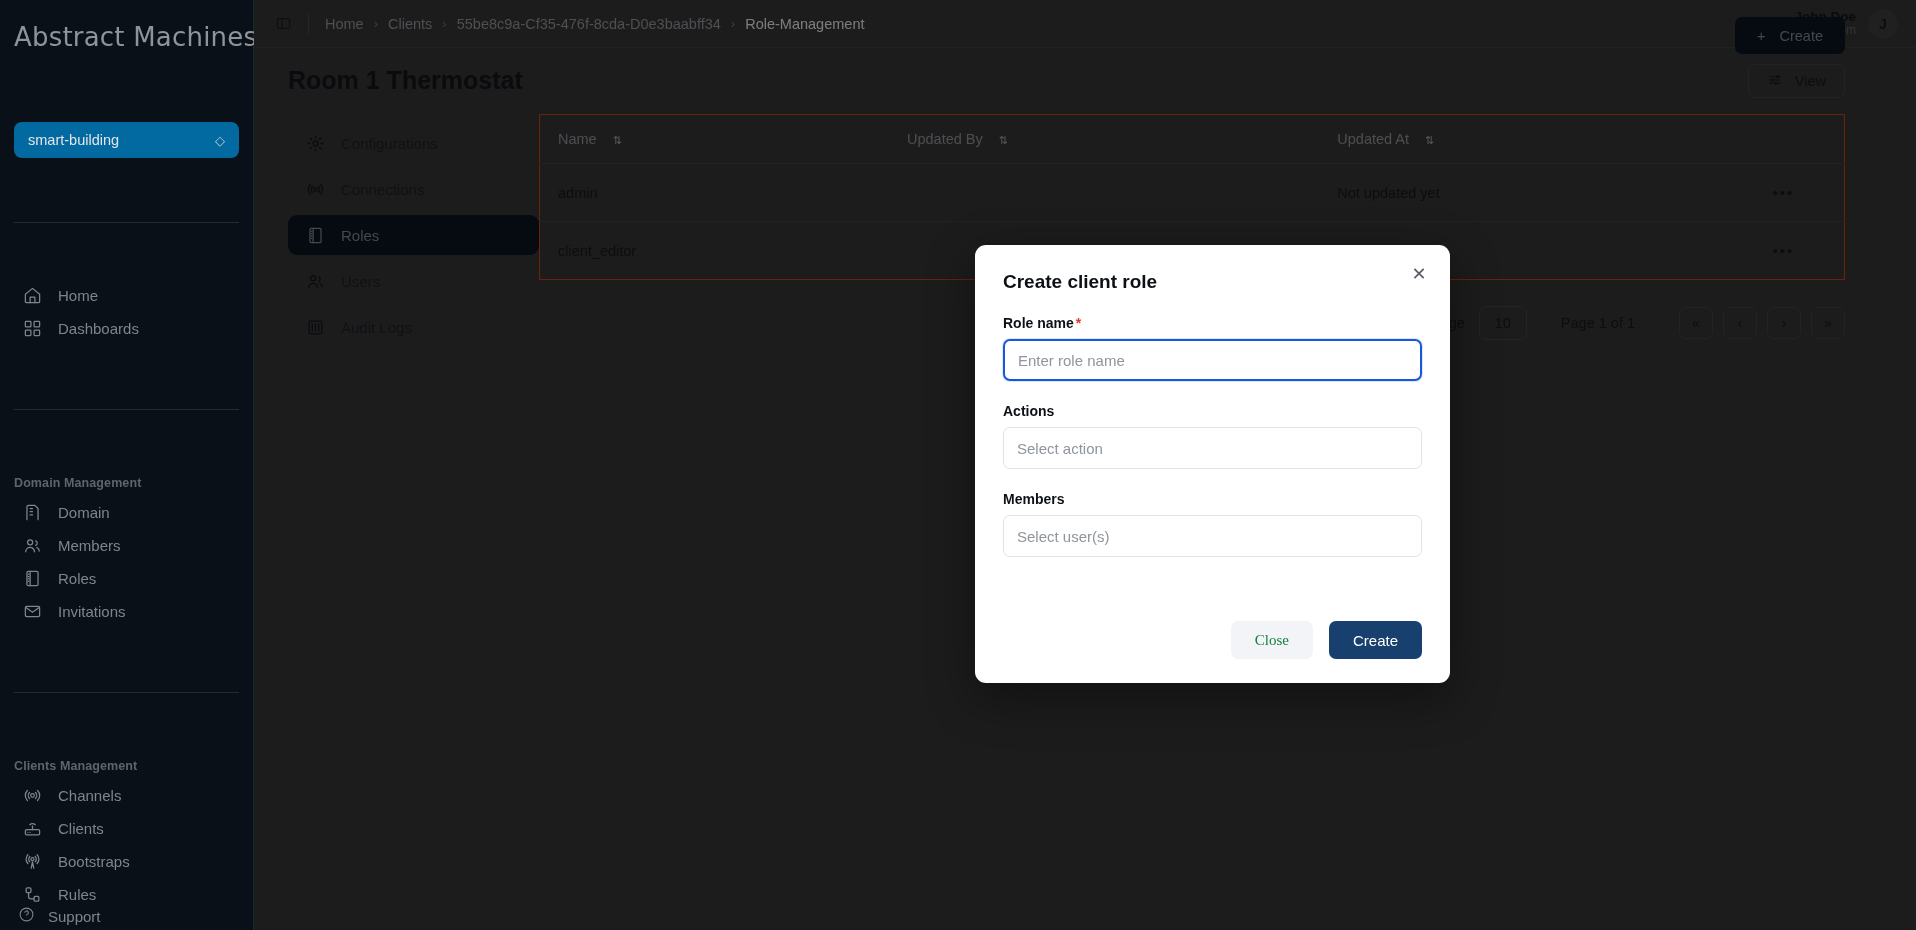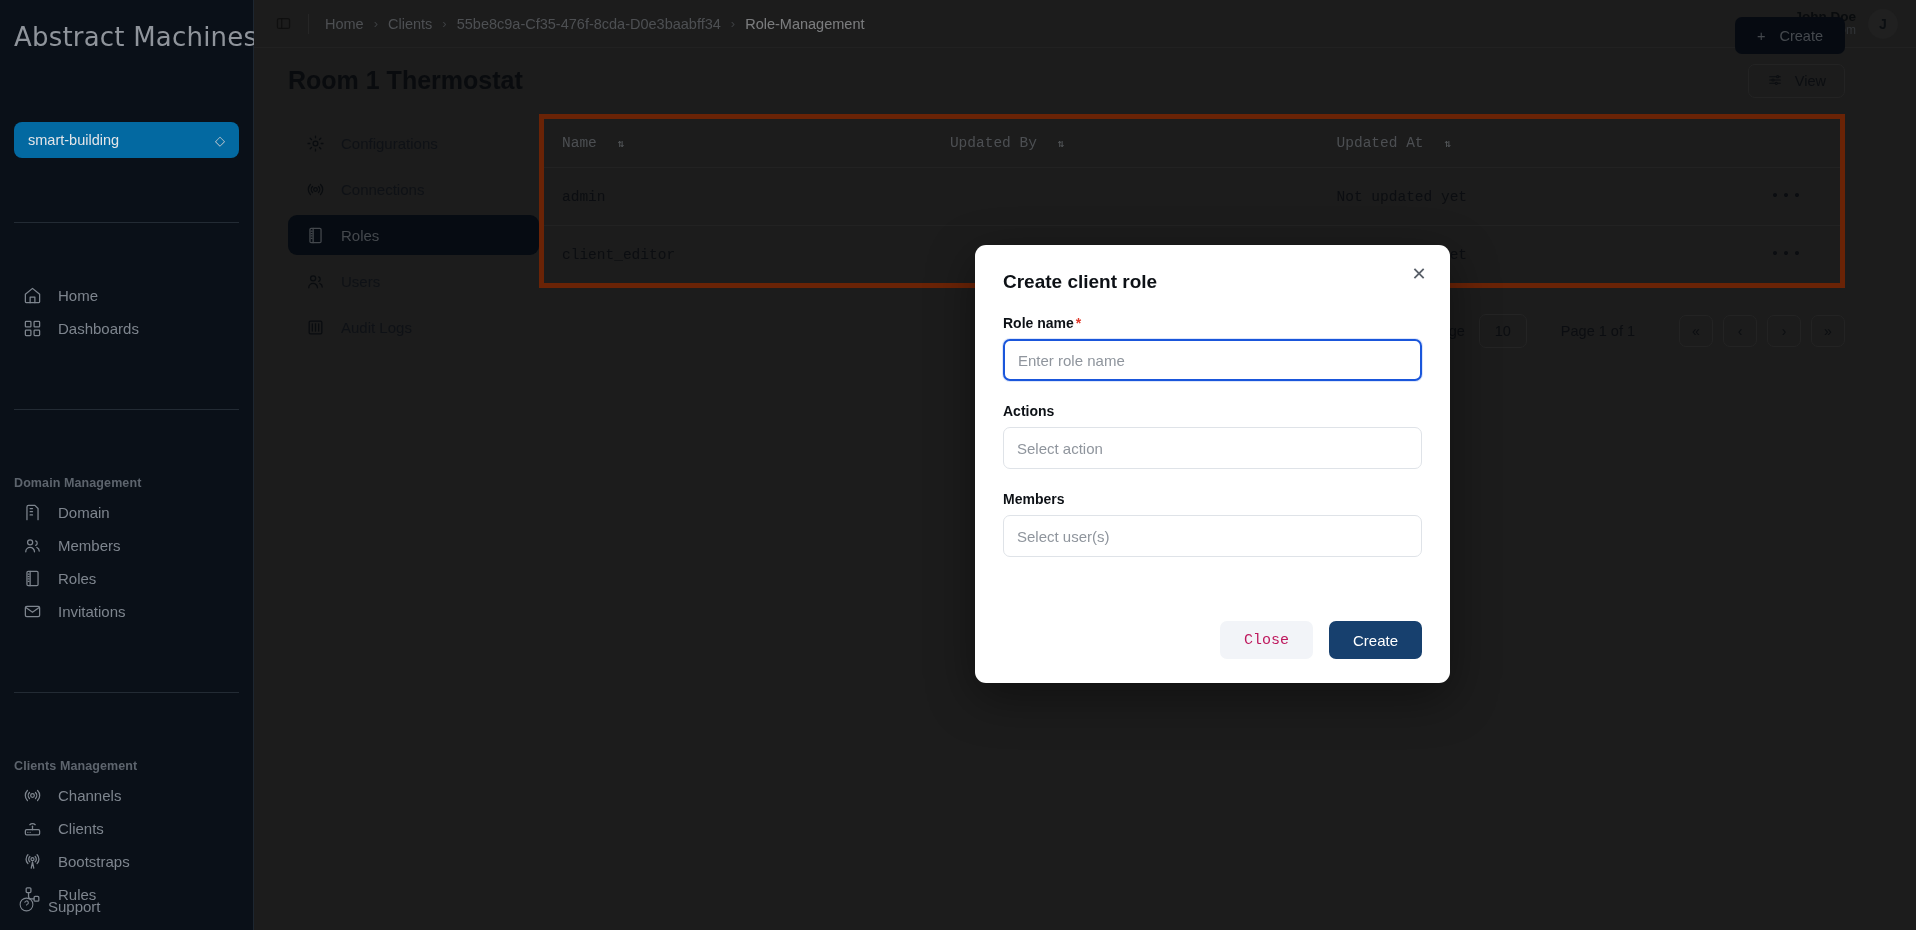--- a/index.html
+++ b/index.html
@@ -44,21 +44,21 @@
     padding: 10px 0 6px 14px; letter-spacing: .1px;
   }
   .nav-item {
     display: flex; align-items: center; gap: 16px;
     height: 33px; padding-left: 14px; margin: 0 8px;
     color: #7e858e; font-size: 15px; cursor: pointer; border-radius: 7px;
   }
   .nav-item .ico { width: 20px; height: 20px; flex: 0 0 20px; display: flex; align-items: center; justify-content: center; }
   .nav-item svg { stroke: #7e858e; fill: none; stroke-width: 1.6; stroke-linecap: round; stroke-linejoin: round; }
   .support-row {
-    position: absolute; bottom: 14px; left: 0; right: 0;
+    position: absolute; bottom: 4px; left: 0; right: 0;
     display: flex; align-items: center; gap: 13px;
     padding-left: 18px; color: #7e858e; font-size: 15px; cursor: pointer;
   }
   .support-row svg { stroke: #7e858e; fill: none; stroke-width: 1.5; }
 
   
   .main { flex: 1; position: relative; background: #333333; min-width: 0; }
   .topbar {
     height: 48px; display: flex; align-items: center;
     padding: 0 18px 0 16px;
@@ -113,21 +113,21 @@
   .btn-view {
     background: transparent; color: #15191f;
     height: 34px; padding: 0 18px; border-radius: 7px;
     border: 1px solid #414141;
     display: flex; align-items: center; gap: 12px;
     font-size: 14.5px; cursor: pointer;
     font-family: "Liberation Sans", sans-serif;
   }
   .btn-view svg { stroke: #15191f; fill: none; stroke-width: 1.6; stroke-linecap: round; }
 
-  table.roles { width: 100%; border-collapse: collapse; border: 5px solid #c2410c; border-radius: 8px; font-family: Liberation Mono, monospace; }
+  table.roles { width: 100%; border-collapse: collapse; border: 1px solid #c2410c; border-radius: 8px; }
   table.roles th {
     text-align: left; font-size: 14.5px; color: #8a8f95; font-weight: 400;
     padding: 16px 0 16px 18px; border-bottom: 1px solid #3f3f3f;
     white-space: nowrap;
   }
   table.roles th .sorter { display: inline-flex; margin-left: 12px; vertical-align: middle; color: #9aa0a6; font-size: 11px; }
   table.roles td {
     font-size: 14.5px; color: #15191f;
     padding: 20px 0 20px 18px; border-bottom: 1px solid #3f3f3f;
   }
@@ -180,23 +180,23 @@
     width: 100%; height: 42px; border-radius: 7px;
     border: 1px solid #dfe3e8; background: #fff;
     padding: 0 13px; font-size: 15px; color: #0d1116;
     font-family: "Liberation Sans", sans-serif; outline: none;
   }
   .modal-input::placeholder { color: #8f959d; }
   .modal-input.focused { border: 2px solid #1a56db; box-shadow: 0 0 0 1px rgba(26,86,219,.15); }
   .gap-lg { height: 22px; }
   .modal-footer { margin-top: auto; display: flex; justify-content: flex-end; gap: 16px; }
   .btn-close {
-    background: #f2f4f8; color: #be185d; border: none;
+    background: #f2f4f8; color: #15803d; border: none;
     height: 38px; padding: 0 24px; border-radius: 7px;
-    font-size: 15px; cursor: pointer; font-family: Liberation Mono, monospace;
+    font-size: 15px; cursor: pointer; font-family: Liberation Serif, serif;
   }
   .btn-submit {
     background: #17406e; color: #ffffff; border: none;
     height: 38px; padding: 0 24px; border-radius: 7px;
     font-size: 15px; cursor: pointer; font-family: "Liberation Sans", sans-serif;
   }
 </style>
 </head>
 <body>
 

